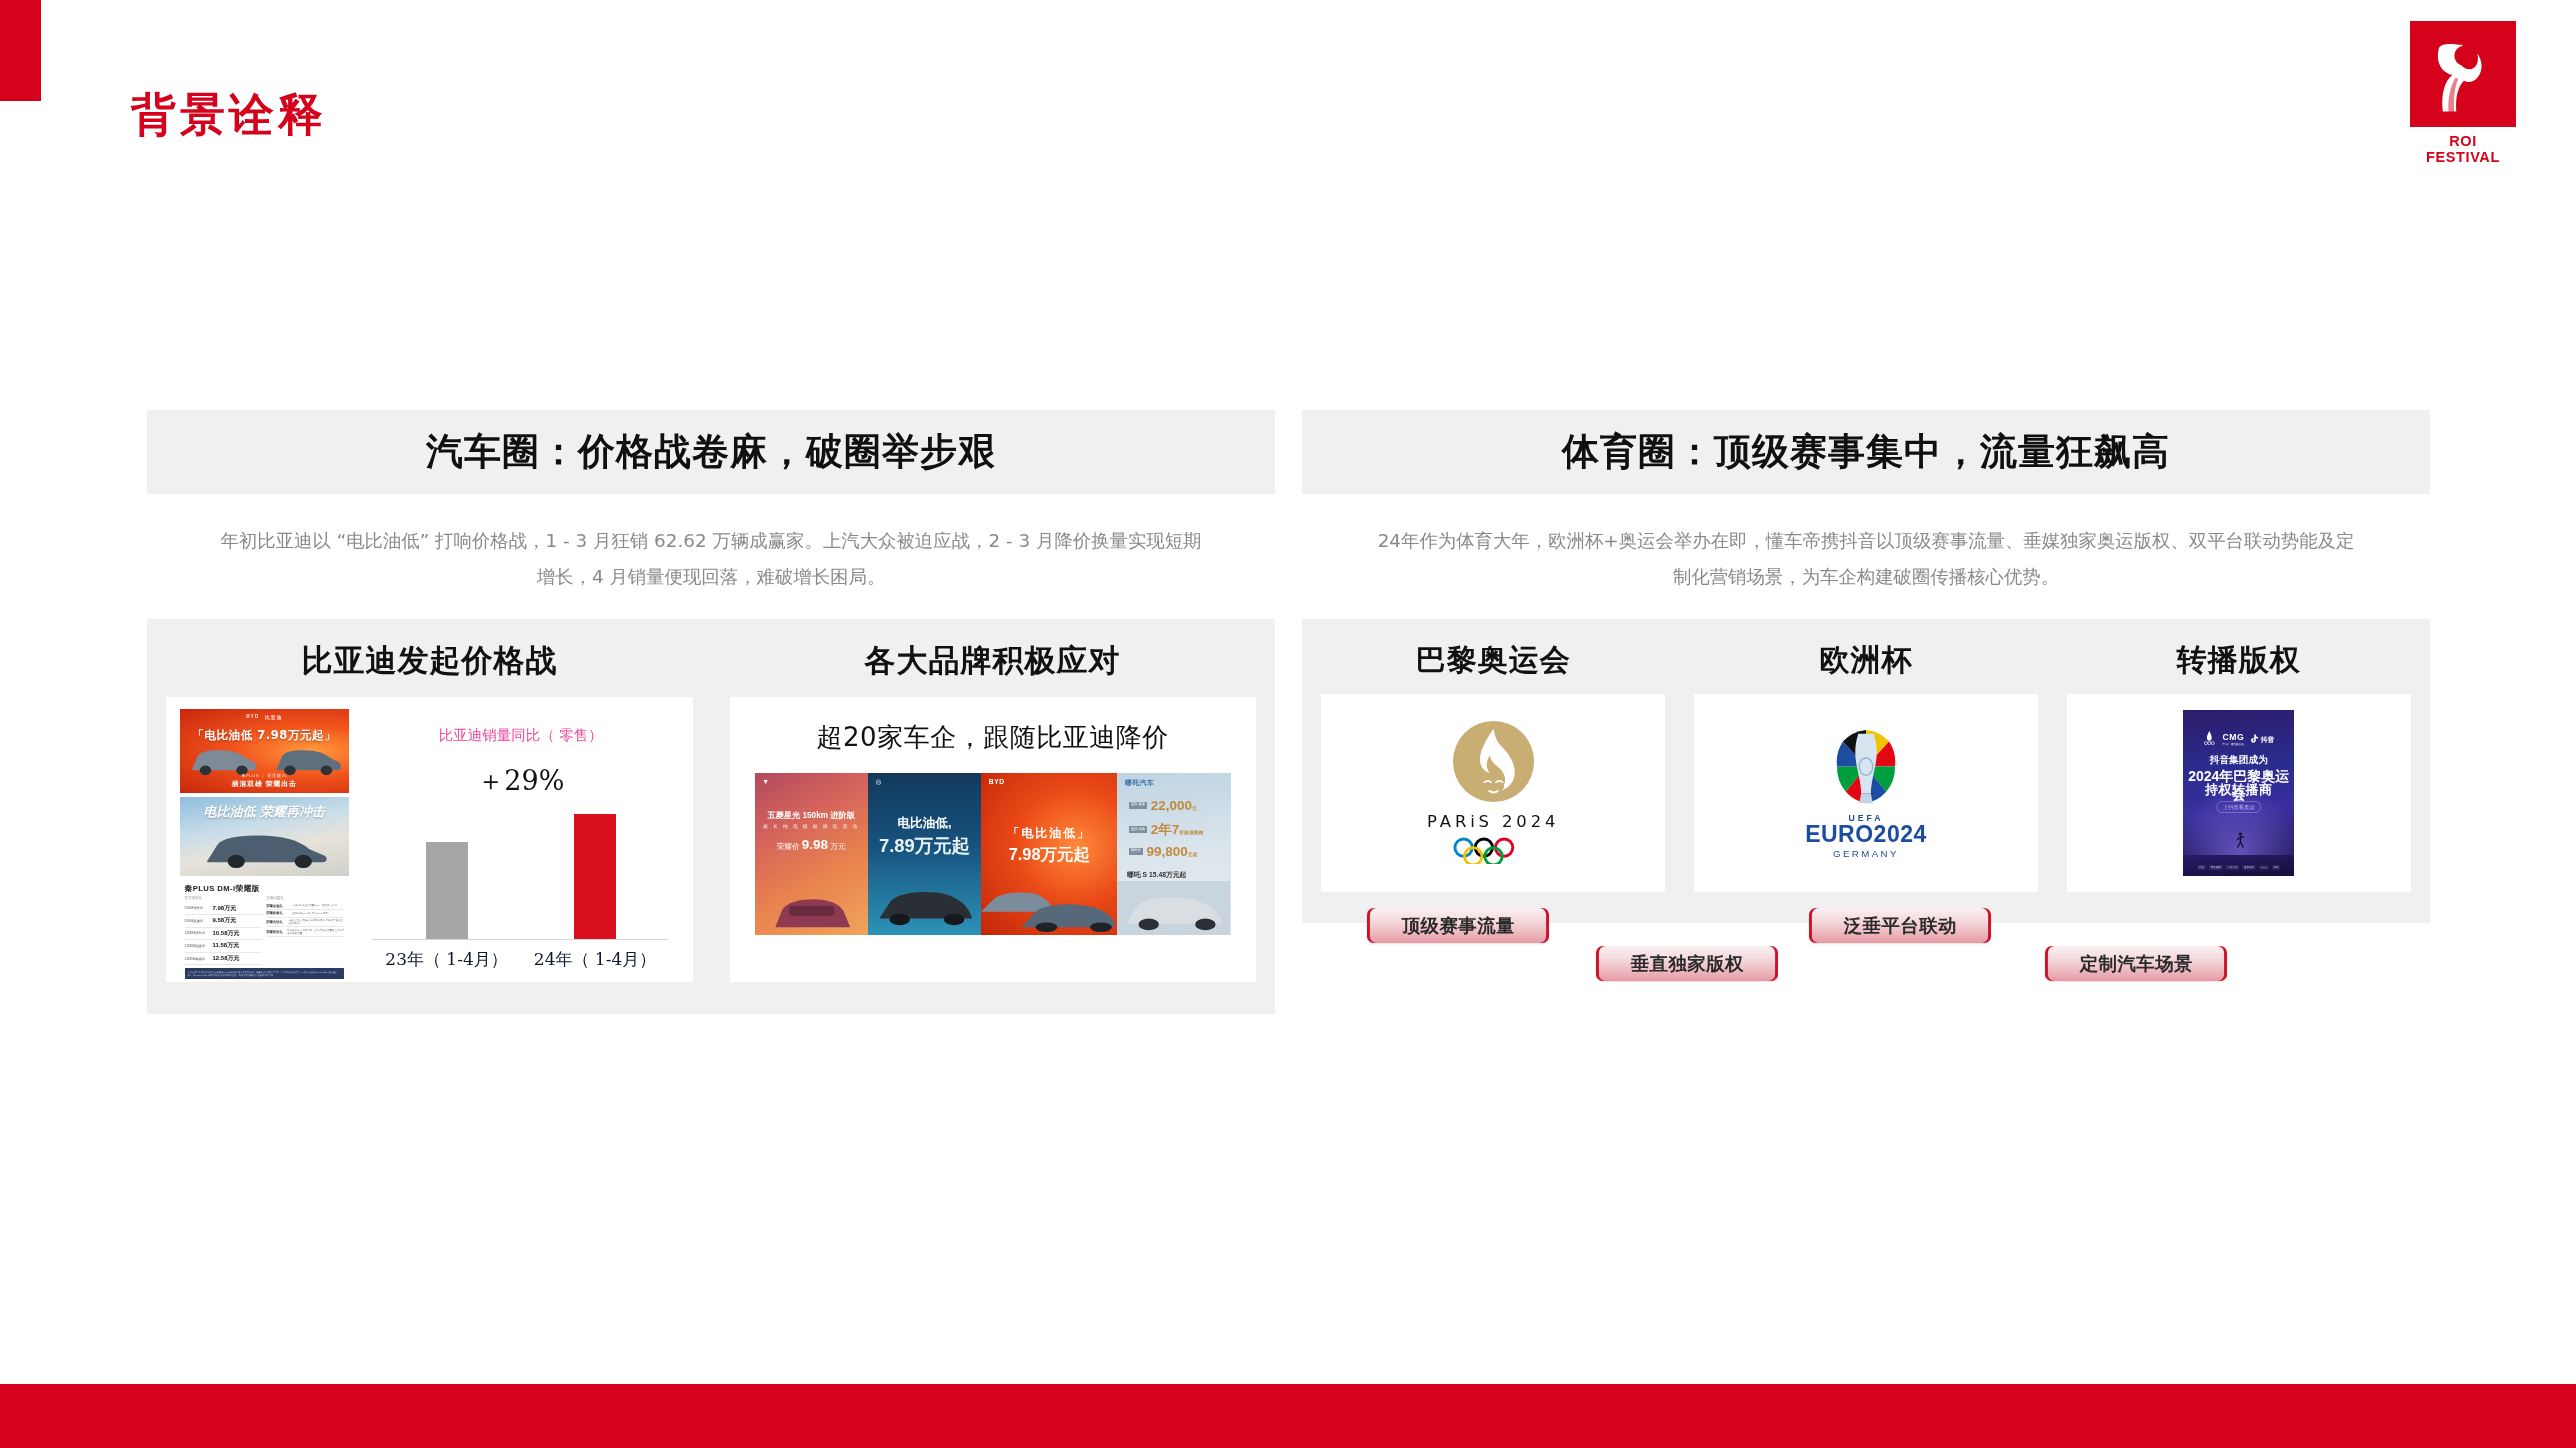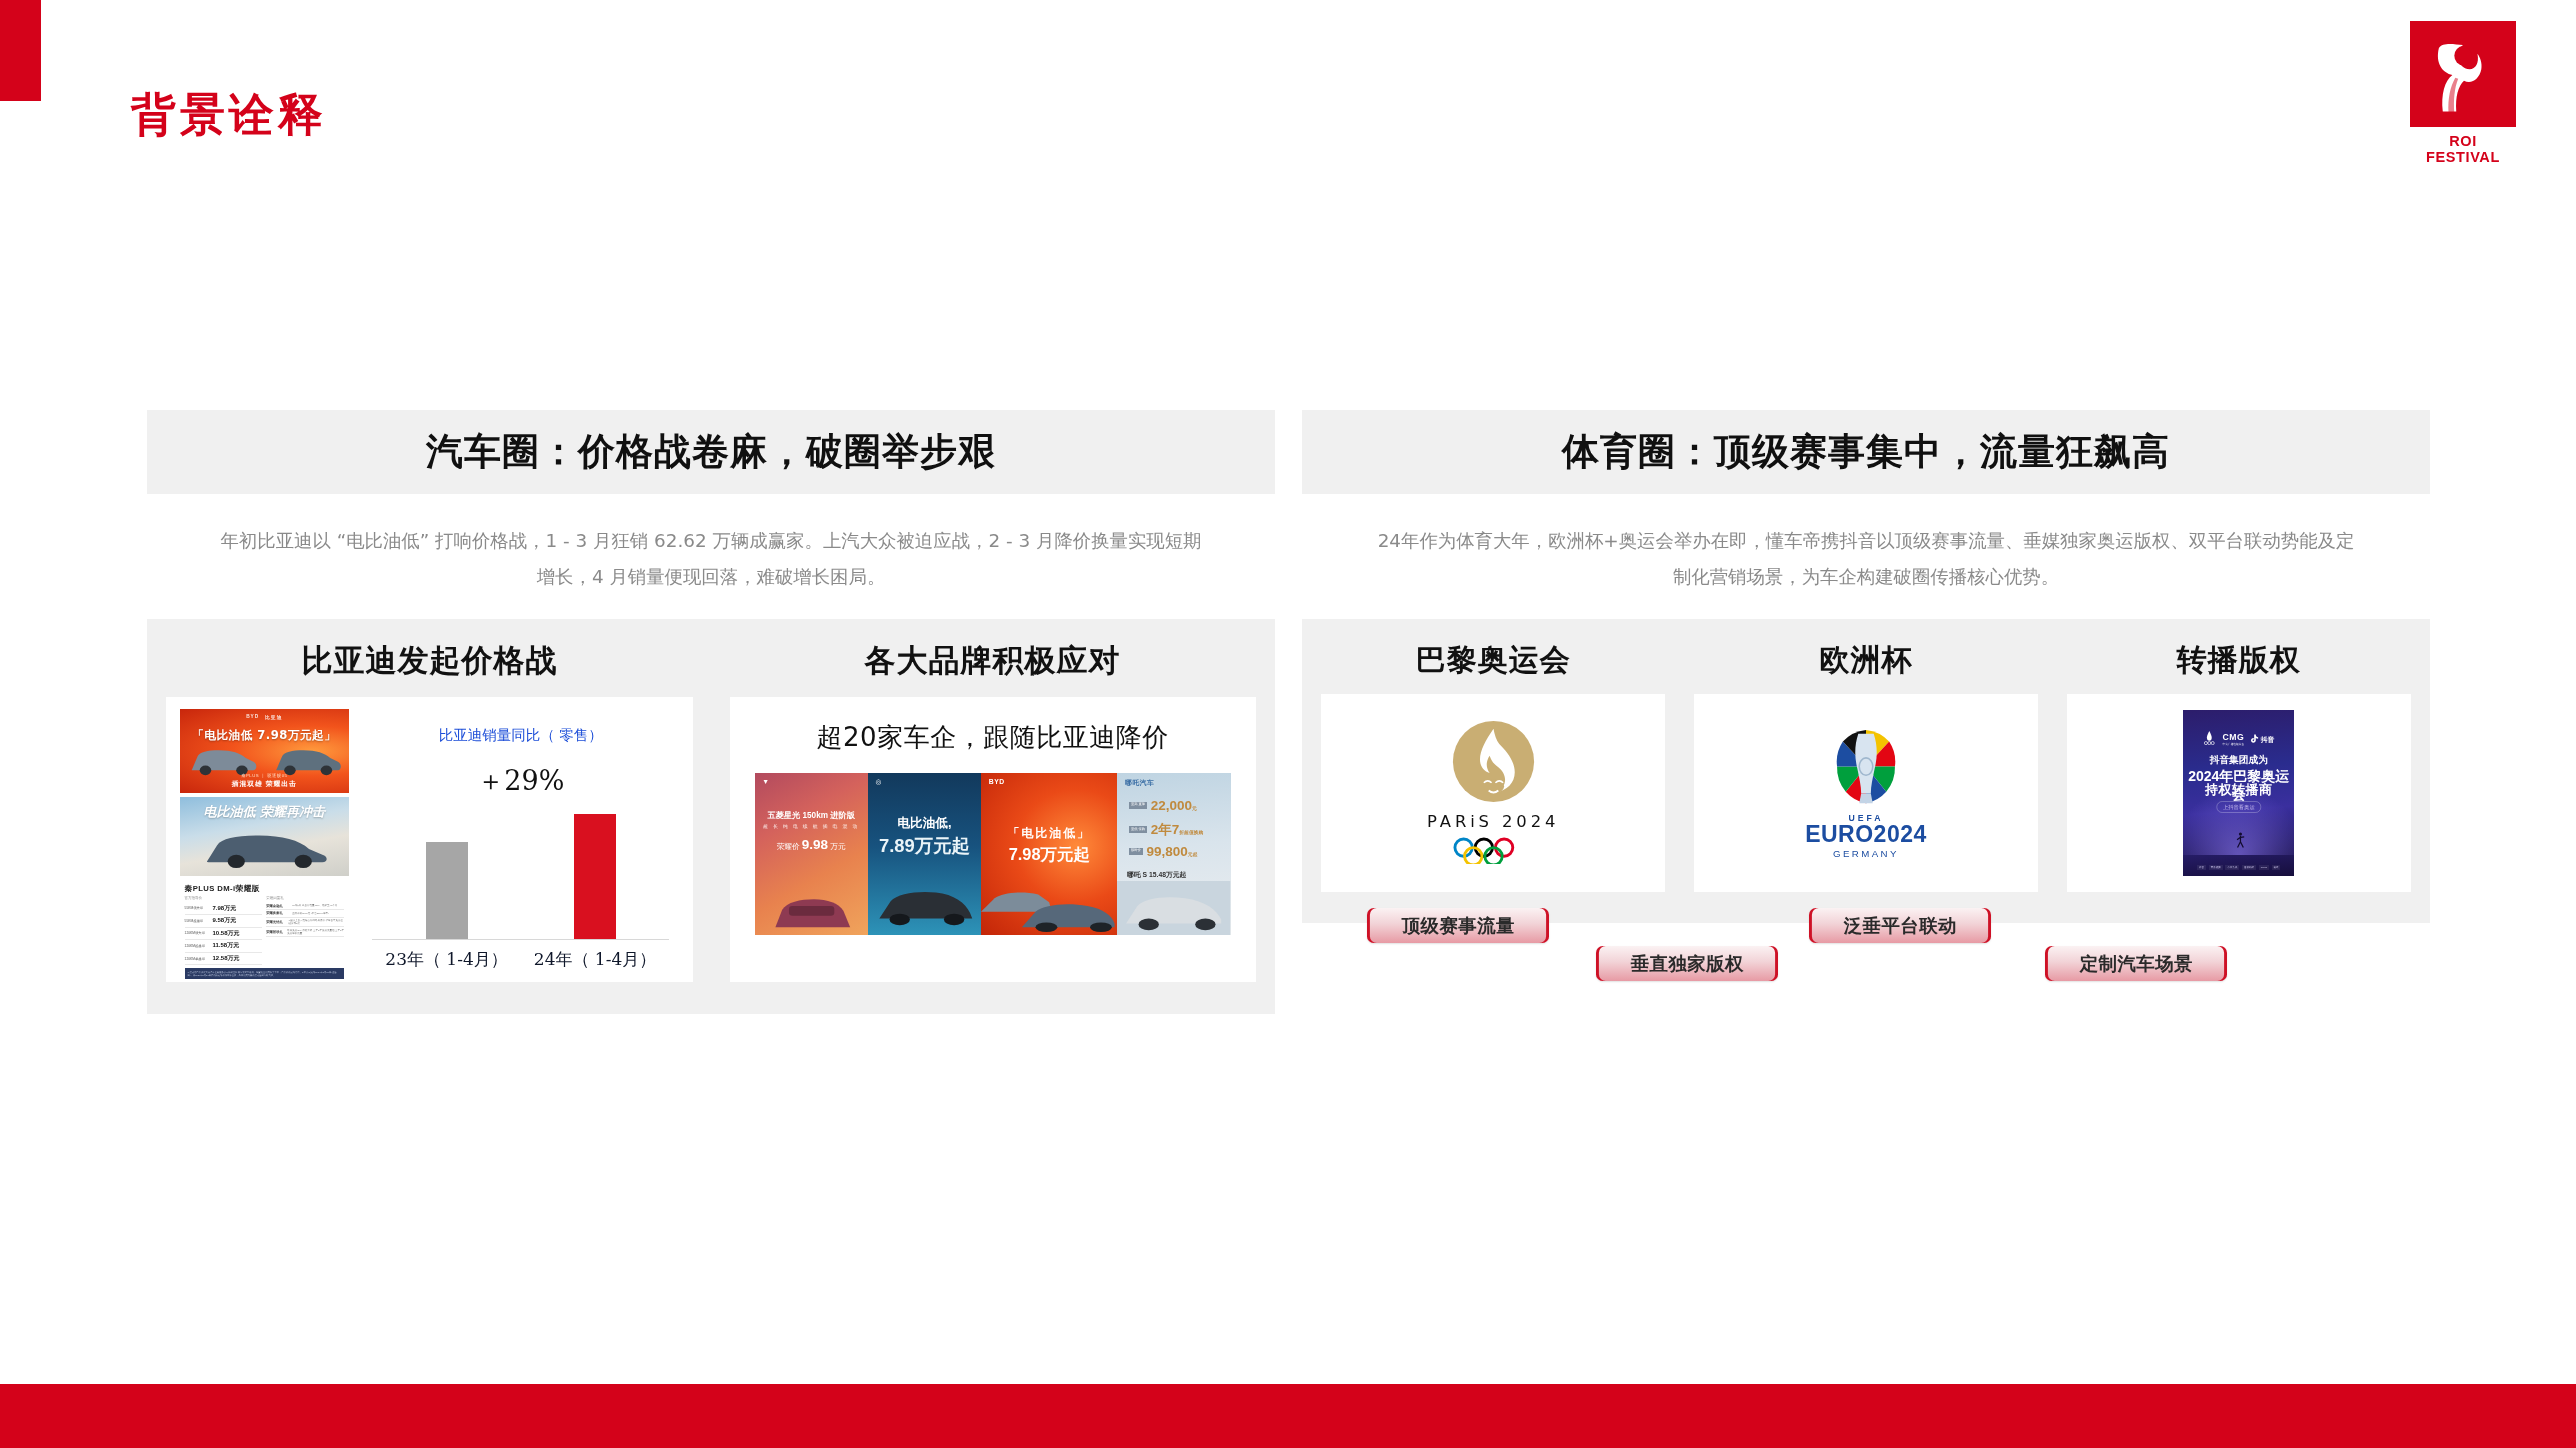--- a/index.html
+++ b/index.html
@@ -105,21 +105,21 @@
   .ad-table .hd { font-size:3.5px; color:#8a8a8a; margin-bottom:1.9px; }
   .ad-table .row { display:flex; align-items:center; gap:2.9px; border-bottom:0.5px solid #e8e8e8; padding:1.3px 0; }
   .ad-table .row .spec { font-size:3.3px; color:#555; width:25px; }
   .ad-table .row .price { font-size:6px; font-weight:bold; color:#111; }
   .ad-table .row .gift { font-size:3.3px; color:#444; width:23px; font-weight:bold;}
   .ad-table .row .gdesc { font-size:2.5px; color:#777; line-height:1.25; }
   .ad-table .disc { margin-top:2.9px; background:#2A3A63; color:#b9c4dd; font-size:2.3px; line-height:1.35; padding:2.4px 2.9px; }
 
   
   .chart { flex:1; padding:5.8px 9.7px 0 15.5px; display:flex; flex-direction:column; }
-  .chart-title { text-align:center; color:#1d4ed8; font-size:14.5px; margin-top:11.6px; font-family:"DejaVu Sans",sans-serif;}
+  .chart-title { text-align:center; color:#ec4899; font-size:14.5px; margin-top:11.6px; font-family:"DejaVu Sans",sans-serif;}
   .chart-pct { text-align:center; font-size:27px; color:#111; margin-top:17.4px; font-family:"DejaVu Serif","Liberation Serif",serif;}
   .chart-plot { flex:1; display:flex; align-items:flex-end; justify-content:space-around; border-bottom:1px solid #d8d8d8; padding-bottom:0; margin-top:3.9px;}
   .bar { width:42px; }
   .bar.b0 { background:#A6A6A6; }
   .bar.b1 { background:#D9101F; }
   .chart-xlabels { display:flex; justify-content:space-around; margin-top:7.7px; }
   .chart-xlabels span { font-size:17px; color:#0f172a; font-family:"DejaVu Serif","Liberation Serif",serif; }
 
   
   .brands-card { height:285px; padding:23px 25px; }

